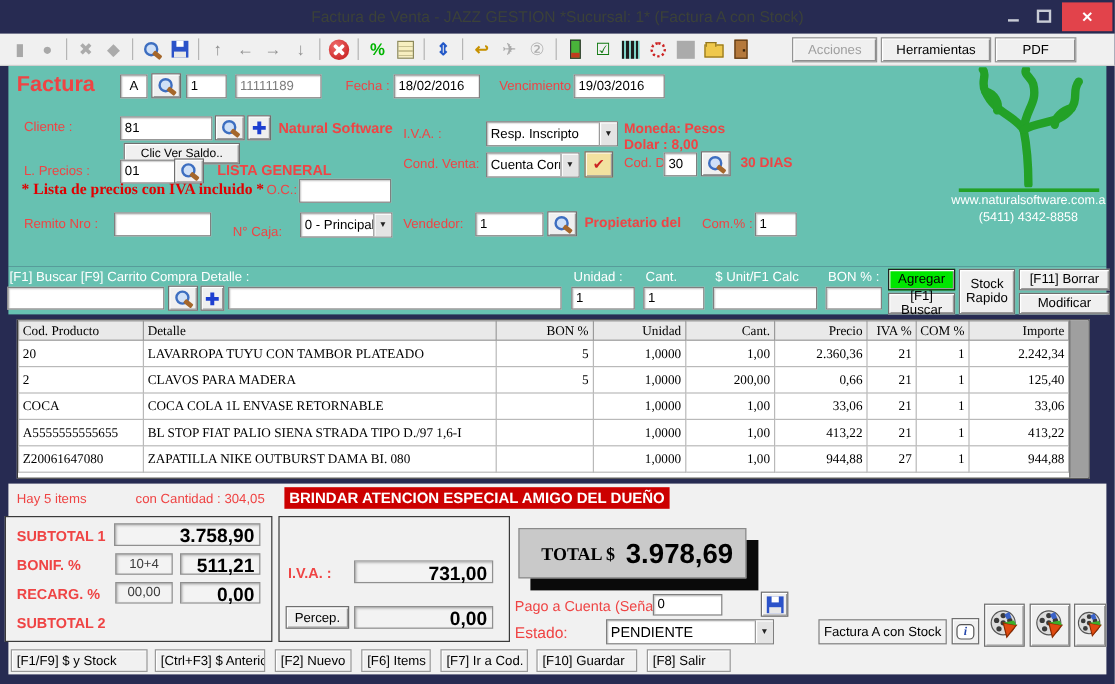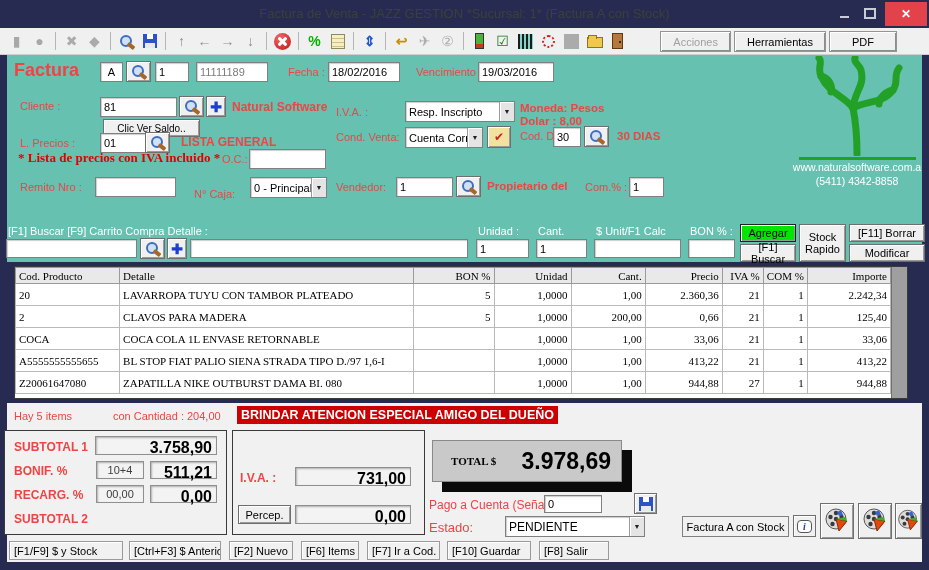--- a/index.html
+++ b/index.html
@@ -102,21 +102,21 @@
   .gbox{position:absolute;border:1px solid #3a3a3a;background:#F1F1F1;}
   .tfield{position:absolute;background:#F3F3F3;border:1px solid #8f8f8f;
           box-shadow:inset 1px 1px 2px rgba(0,0,0,.28);text-align:right;font-weight:bold;
           font-size:16px;padding:2px 4px;}
   .tfield.c{text-align:center;font-weight:normal;color:#3c3c3c;}
   .banner{position:absolute;background:#CC0000;color:#fff;font-weight:bold;font-size:12.5px;
           padding:2px 4px;white-space:nowrap;}
   .totalbox{position:absolute;left:432px;top:440px;width:190px;height:42px;background:#C9C9C9;
             border:1px solid #8a8a8a;box-shadow:10px 10px 0 0 #0a0a0a;}
   .totallbl{position:absolute;left:18px;top:14px;font-family:"Liberation Serif",serif;
-            font-weight:bold;font-size:11px;}
+            font-weight:bold;font-size:15px;}
   .totalval{position:absolute;right:10px;top:7px;font-weight:bold;font-size:23px;}
   .bubble{position:absolute;width:23px;height:22px;background:#F0F0F0;border:1px solid #6f6f6f;
           box-shadow:inset 1px 1px 0 #fff;display:flex;align-items:center;justify-content:center;}
   .bubble span{border:1px solid #555;border-radius:4px;width:15px;height:13px;background:#fff;
           font-family:"Liberation Serif",serif;font-style:italic;font-weight:bold;color:#2244aa;
           font-size:10px;display:flex;align-items:center;justify-content:center;}
   .filmbtn{position:absolute;top:503px;width:34px;height:36px;background:#F0F0F0;
            border:1px solid #6f6f6f;box-shadow:inset 1px 1px 0 #fff,inset -1px -1px 0 #9a9a9a;
            display:flex;align-items:center;justify-content:center;overflow:hidden;}
 
@@ -406,21 +406,21 @@
             <td class="ar">27</td>
             <td class="ar">1</td>
             <td class="ar">944,88</td>
           </tr>
         </tbody>
     </table>
     <div class="scroll"></div>
   </div>
 
   <div class="lbl" style="left:14px;top:410px;">Hay 5 items</div>
-  <div class="lbl" style="left:113px;top:410px;">con Cantidad : 204,00</div>
+  <div class="lbl" style="left:113px;top:410px;">con Cantidad : 304,05</div>
   <div class="banner" style="left:237px;top:406px;">BRINDAR ATENCION ESPECIAL AMIGO DEL DUEÑO</div>
 
   <div class="gbox" style="left:4px;top:430px;width:223px;height:105px;"></div>
   <div class="lbl blbl" style="left:14px;top:440px;font-size:12px;">SUBTOTAL 1</div>
   <div class="tfield" style="left:95px;top:436px;width:122px;height:19px;">3.758,90</div>
   <div class="lbl blbl" style="left:14px;top:464px;font-size:12px;">BONIF. %</div>
   <div class="tfield c" style="left:96px;top:461px;width:48px;height:18px;font-size:11px;">10+4</div>
   <div class="tfield" style="left:150px;top:461px;width:67px;height:18px;">511,21</div>
   <div class="lbl blbl" style="left:14px;top:488px;font-size:12px;">RECARG. %</div>
   <div class="tfield c" style="left:96px;top:485px;width:48px;height:18px;font-size:11px;">00,00</div>

